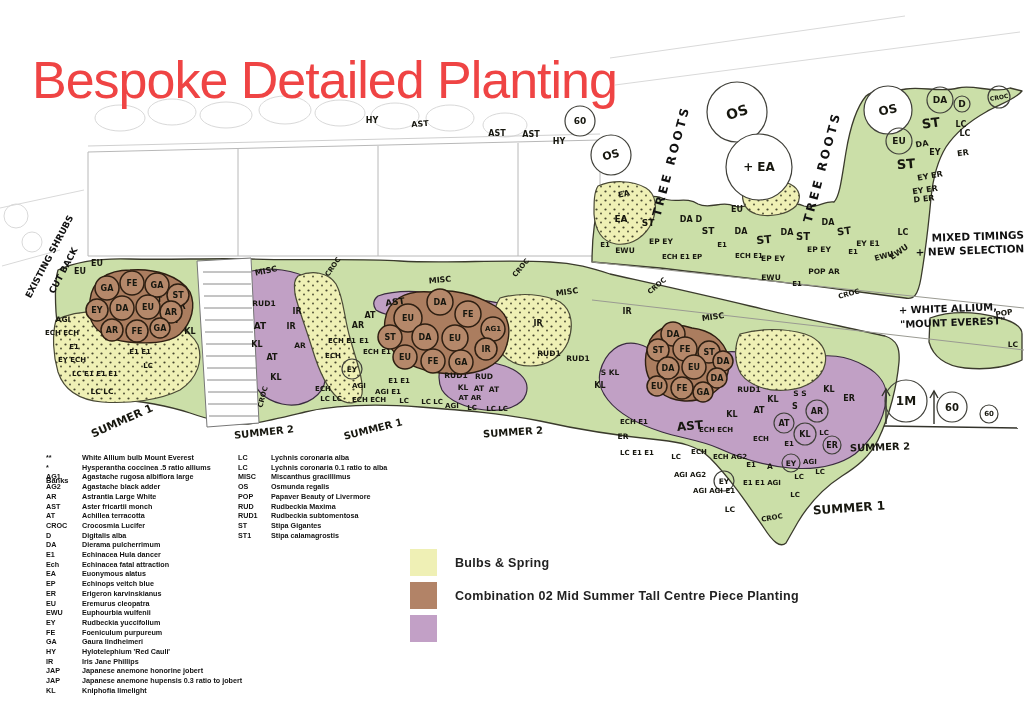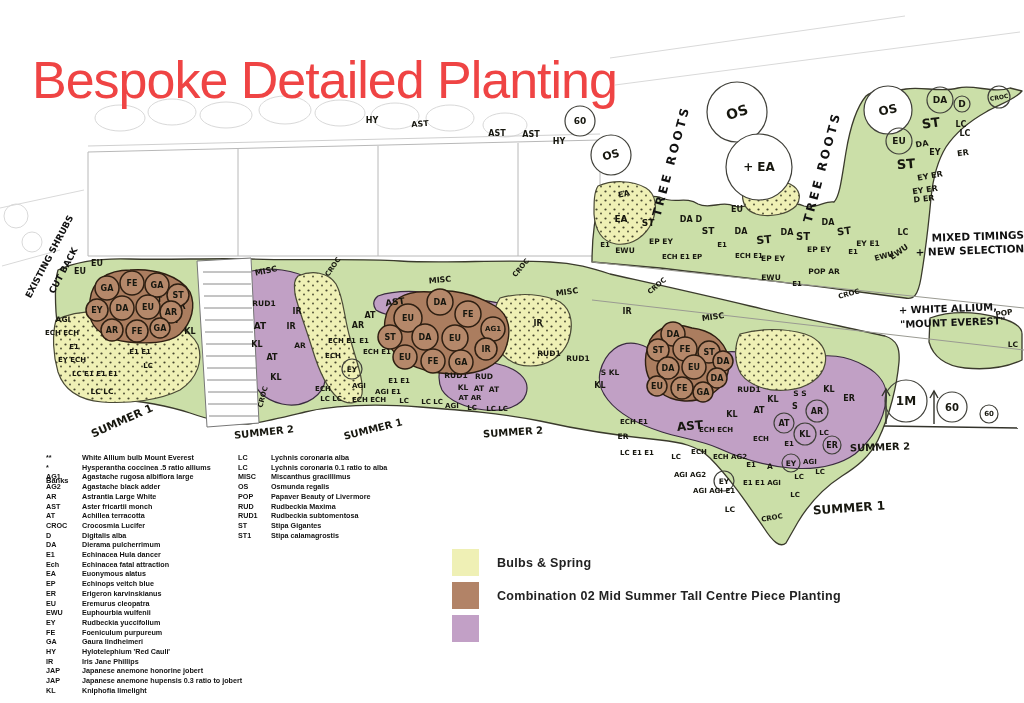--- a/index.html
+++ b/index.html
@@ -10,21 +10,21 @@
         font-weight:300;font-size:52px;letter-spacing:-1px;color:#ef4444;z-index:5;}
   #legend{position:absolute;left:46px;top:433px;color:#111;z-index:6;}
   .l-head{font-size:7.5px;font-weight:700;margin-top:43px;}
   .l-col{position:absolute;white-space:nowrap;}
   #l-col1{left:0;top:20px;}
   #l-col2{left:192px;top:20px;}
   .l-row{display:flex;font-size:7.2px;font-weight:700;line-height:9.7px;color:#131313;}
   #l-col1 .l-code{width:36px;flex:none;}
   #l-col2 .l-code{width:33px;flex:none;}
   #key{position:absolute;left:410px;top:549px;display:flex;flex-direction:column;gap:6px;z-index:6;}
-  .k-row{display:flex;align-items:center;gap:18px;margin-left:42px;}
+  .k-row{display:flex;align-items:center;gap:18px;}
   .k-swatch{width:27px;height:27px;flex:none;}
   .k-label{font-size:12.5px;font-weight:700;color:#222;letter-spacing:.3px;}
   .hand{font-family:"DejaVu Sans",sans-serif;font-weight:700;fill:#17170f;}
   .ann{font-family:"DejaVu Sans",sans-serif;font-weight:700;fill:#111;}
 </style>
 </head>
 <body>
 
 <div class="page">
 

